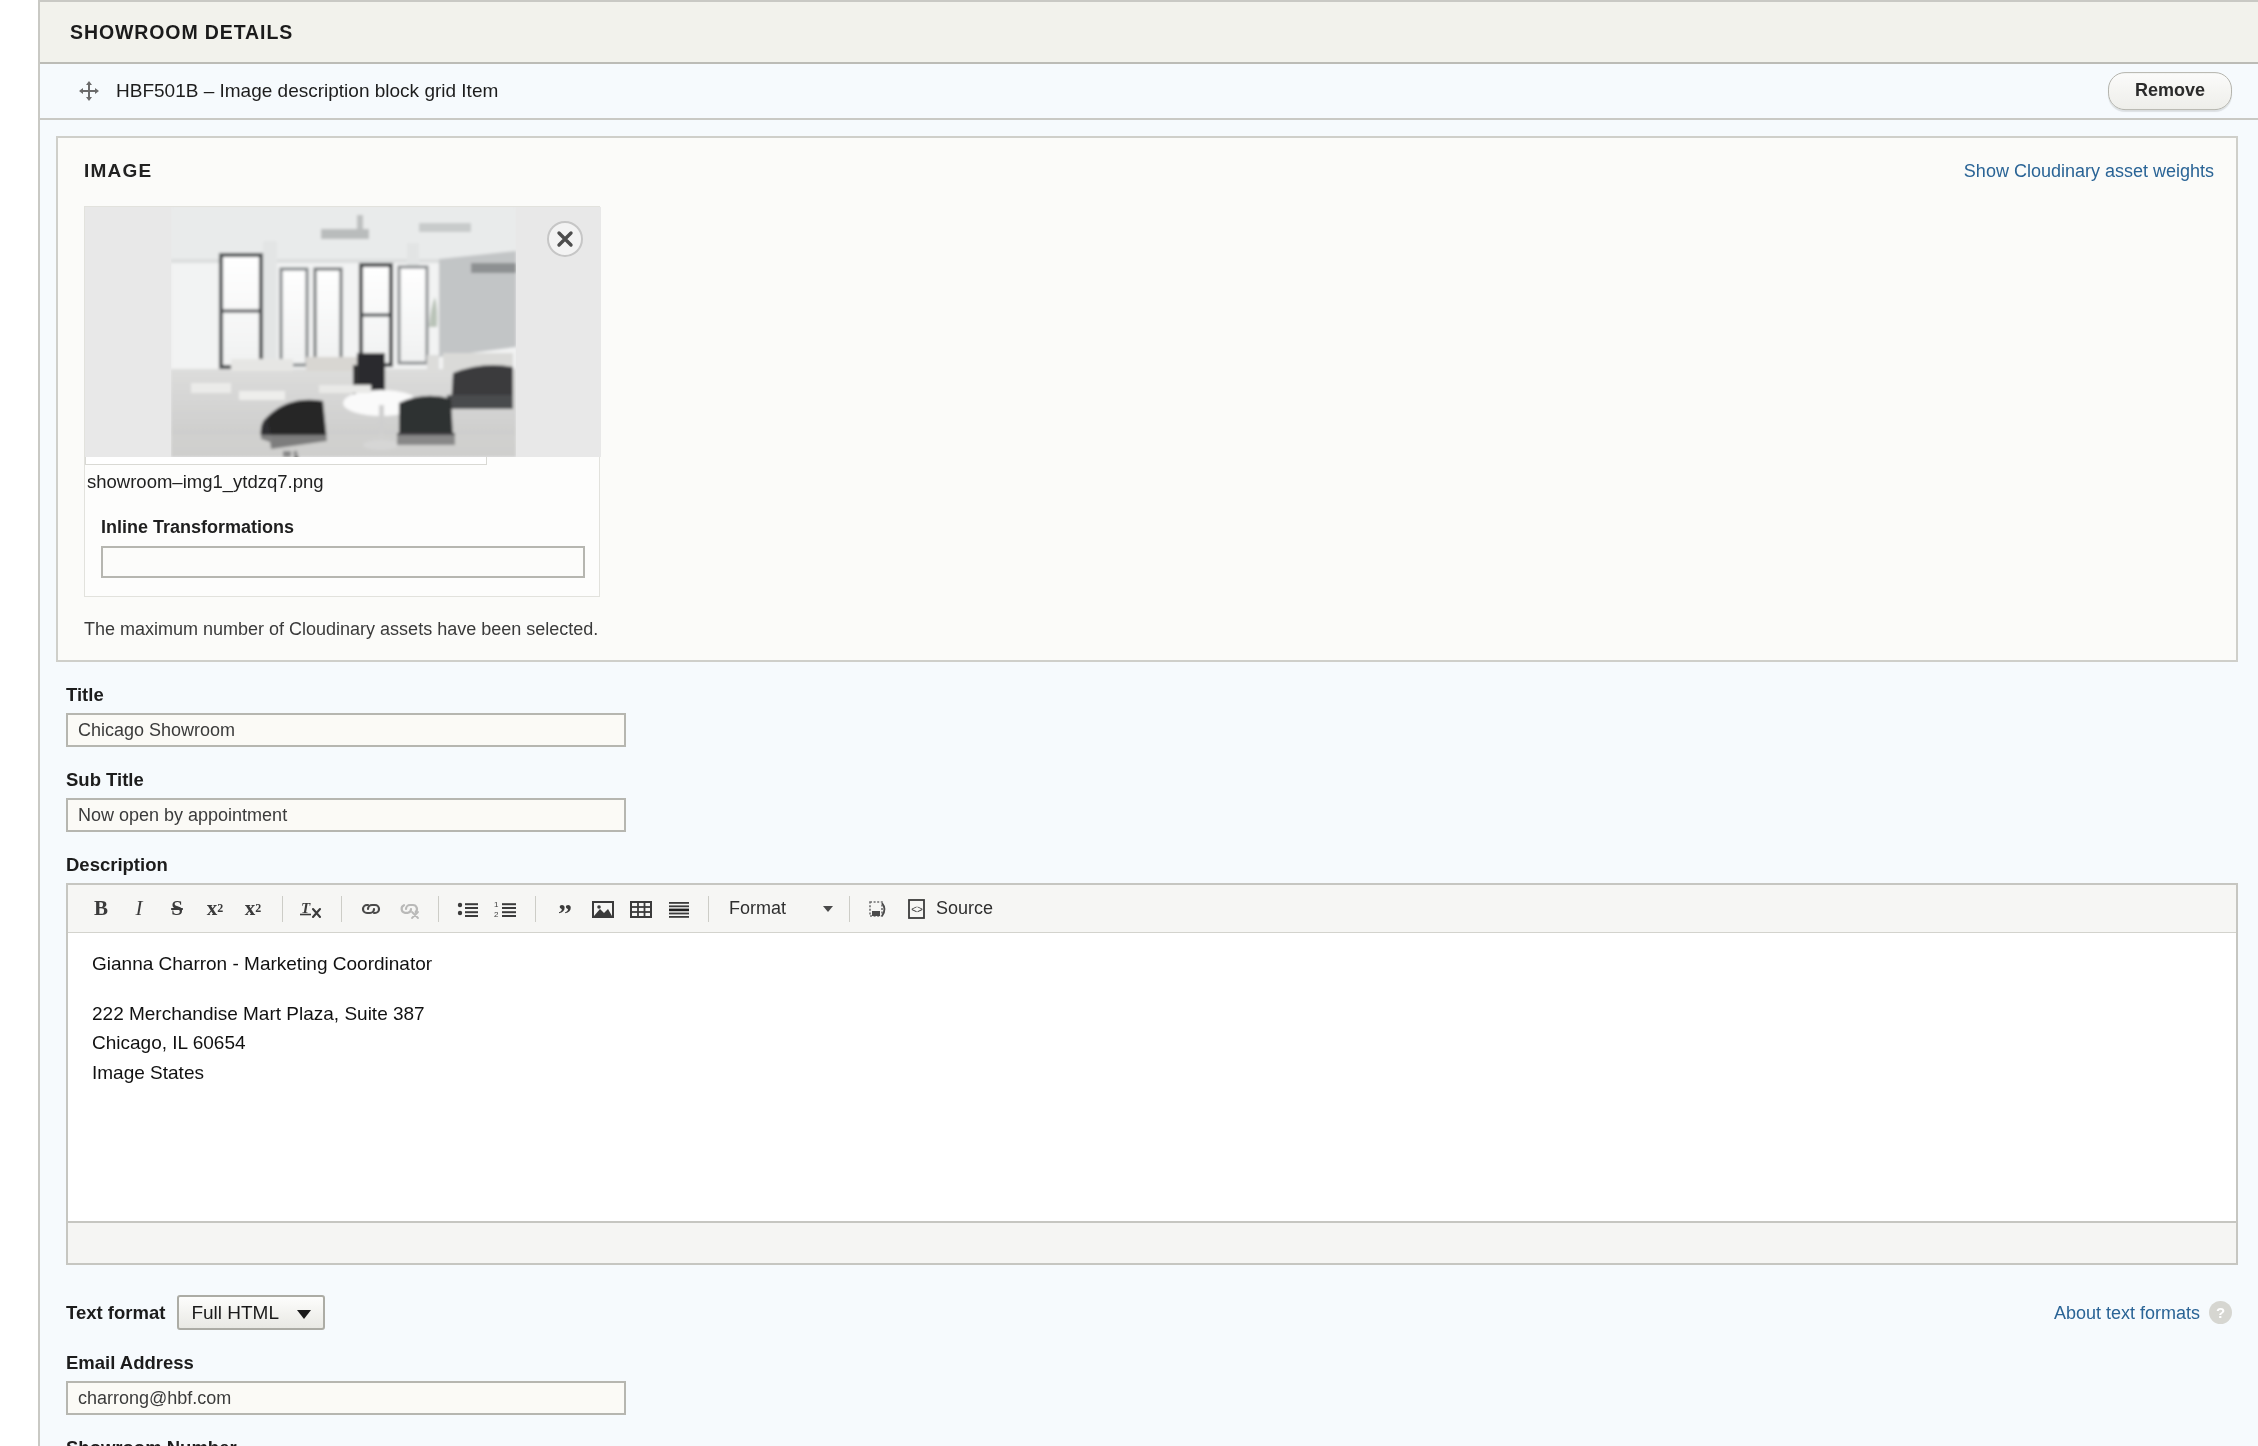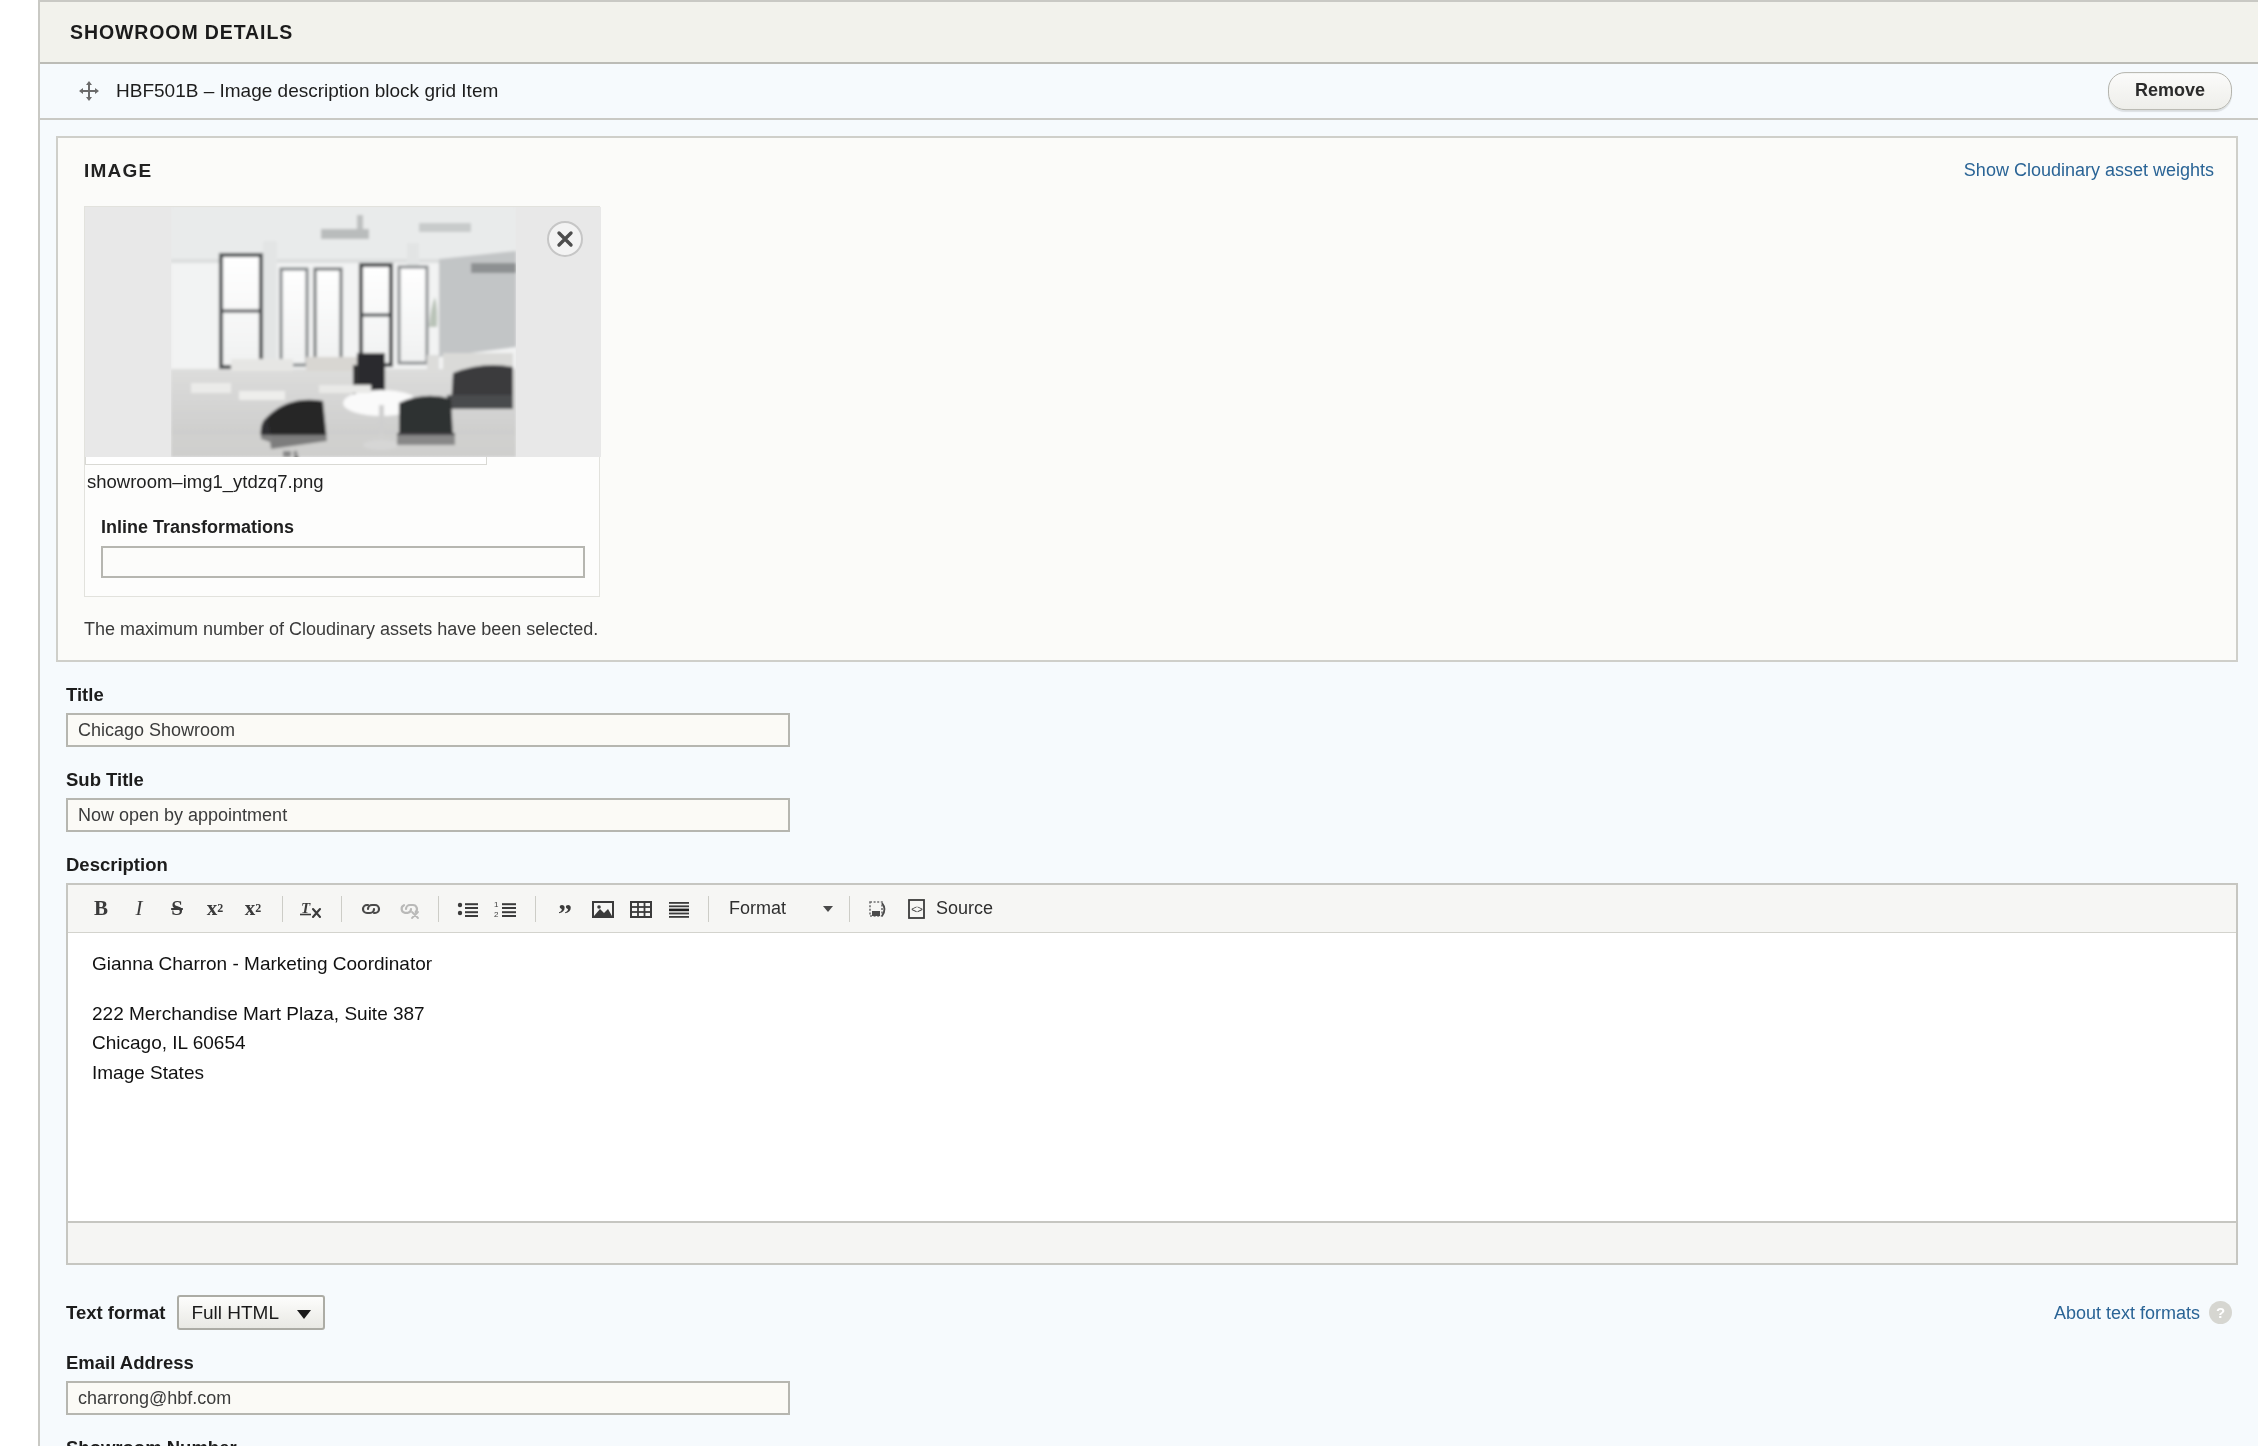--- a/index.html
+++ b/index.html
@@ -86,21 +86,21 @@
   
   .img-panel {
     margin: 16px 20px 0 16px;
     border: 2px solid #cfcfca;
     background: #fbfbf9;
     position: relative;
     padding: 0;
   }
   .img-panel-head {
     display: flex;
-    align-items: flex-start;
+    align-items: center;
     justify-content: space-between;
     padding: 22px 22px 0 26px;
   }
   .img-panel-title {
     font-size: 19px;
     font-weight: bold;
     letter-spacing: 1.2px;
     color: #222;
   }
   .cloudinary-link {
@@ -180,21 +180,21 @@
 
   
   .field { padding: 0 0 0 26px; }
   .field-label {
     font-size: 18.5px;
     font-weight: bold;
     color: #1c1c1c;
     margin: 22px 0 7px 0;
   }
   .text-input {
-    width: 724px;
+    width: 560px;
     height: 34px;
     border: 2px solid #b6b6b0;
     background: #fbfaf6;
     font-size: 18px;
     color: #3b3b3b;
     padding: 2px 10px;
     font-family: "Liberation Sans", sans-serif;
   }
 
   

